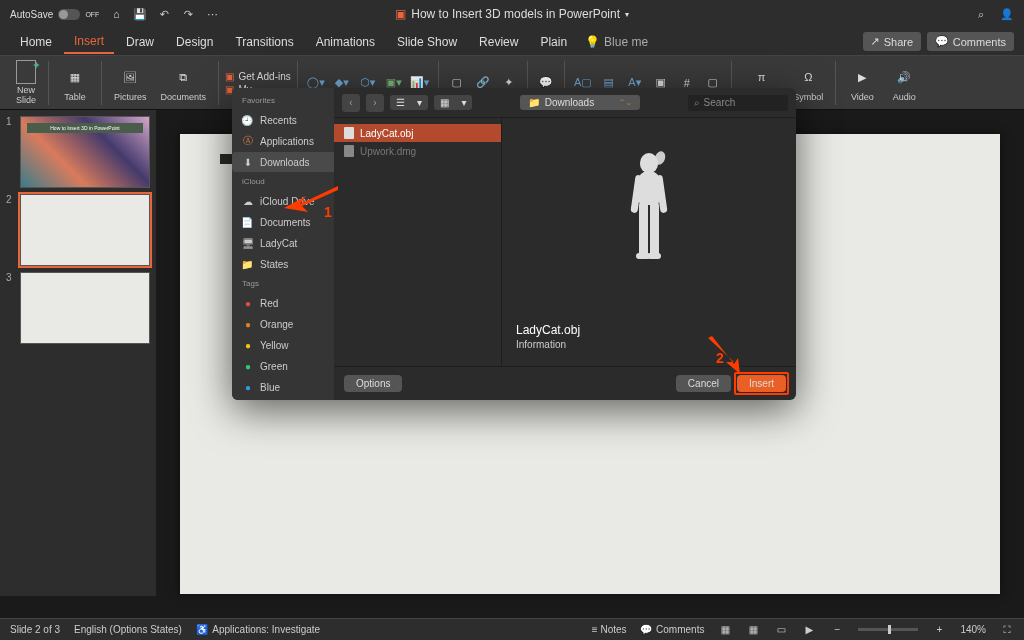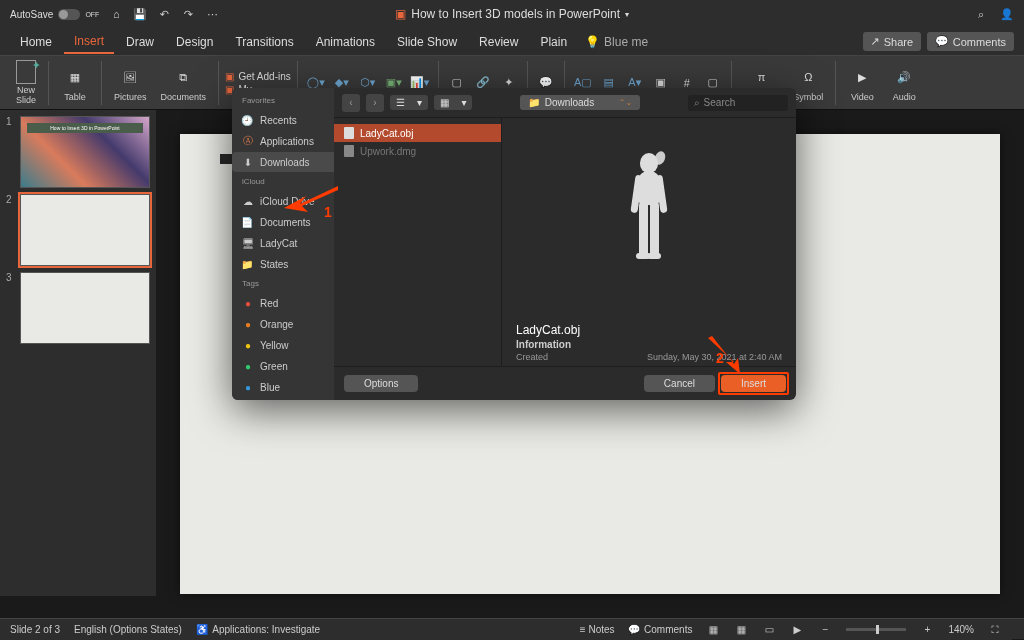--- a/index.html
+++ b/index.html
@@ -29,21 +29,21 @@
 .thumb-num { font-size:10px; color:#aaa; width:10px; }
 .thumb { width:130px; height:72px; background:#e9eae5; border:1px solid #555; position:relative; overflow:hidden; }
 .thumb.sel { outline:2px solid #e8663c; }
 .thumb1 { background:linear-gradient(45deg,#3a7c8c,#d97b5c,#443a6c,#d4a5c9); }
 .thumb1-title { position:absolute; top:6px; left:6px; right:6px; background:#4a5c4a; color:#fff; font-size:5px; padding:2px; text-align:center; }
 .canvas-area { flex:1; position:relative; display:flex; flex-direction:column; }
 .slide-canvas { flex:1; display:flex; align-items:center; justify-content:center; background:#1a1a1a; }
 .current-slide { width:820px; height:460px; background:#e9eae5; margin:24px; box-shadow:0 0 10px rgba(0,0,0,.5); position:relative; }
 .current-slide .sl-text { position:absolute; top:20px; left:40px; width:250px; height:10px; background:#2a2a2a; }
 .notes-bar { height:24px; background:#2d2d2d; border-top:1px solid #444; padding:4px 12px; font-size:11px; color:#888; }
-.statusbar { position:absolute; bottom:0; left:0; right:12px; height:22px; background:#2d2d2d; display:flex; align-items:center; padding:0 10px; gap:14px; font-size:10px; color:#ccc; border-top:1px solid #444; }
+.statusbar { position:absolute; bottom:0; left:0; right:0; height:22px; background:#2d2d2d; display:flex; align-items:center; padding:0 10px; gap:14px; font-size:10px; color:#ccc; border-top:1px solid #444; }
 .statusbar .spacer { flex:1; }
 .sb-icon { width:14px; height:14px; display:flex; align-items:center; justify-content:center; }
 .zoom-slider { width:60px; height:3px; background:#555; position:relative; }
 .zoom-slider::after { content:""; position:absolute; left:50%; top:-3px; width:3px; height:9px; background:#ccc; }
 
 .dialog { position:absolute; top:88px; left:232px; width:564px; height:312px; background:#2b2b2b; border-radius:6px; box-shadow:0 10px 40px rgba(0,0,0,.6); display:flex; overflow:hidden; }
 .dlg-sidebar { width:102px; background:#353535; padding-top:4px; font-size:10px; }
 .dlg-sb-hdr { font-size:8px; color:#999; padding:4px 10px; text-transform:none; }
 .dlg-sb-item { padding:4px 10px; display:flex; align-items:center; gap:6px; color:#ccc; border-radius:4px 0 0 4px; margin:1px 0; }
 .dlg-sb-item.active { background:#4a4a4a; }
@@ -70,24 +70,24 @@
 .fig-torso { width:22px; height:34px; background:#ddd; border-radius:10px 10px 6px 6px; position:absolute; top:20px; left:19px; }
 .fig-arm-l { width:7px; height:38px; background:#ddd; border-radius:4px; position:absolute; top:24px; left:14px; transform:rotate(8deg); }
 .fig-arm-r { width:7px; height:38px; background:#ddd; border-radius:4px; position:absolute; top:24px; left:39px; transform:rotate(-8deg); }
 .fig-leg-l { width:9px; height:56px; background:#ddd; border-radius:5px; position:absolute; top:50px; left:20px; }
 .fig-leg-r { width:9px; height:56px; background:#ddd; border-radius:5px; position:absolute; top:50px; left:31px; }
 .fig-foot-l,.fig-foot-r { width:14px; height:6px; background:#ddd; border-radius:3px; position:absolute; top:102px; }
 .fig-foot-l { left:17px; } .fig-foot-r { left:28px; }
 .preview-meta { font-size:10px; color:#ccc; }
 .preview-meta .pname { font-size:12px; color:#fff; margin-bottom:2px; }
 .preview-meta .ptype { color:#999; margin-bottom:6px; }
-.preview-meta .pinfo { color:#ccc; font-weight:700; margin-bottom:2px; }
+.preview-meta .pinfo { color:#ccc; font-weight:400; margin-bottom:12px; }
 .preview-meta .row { display:flex; justify-content:space-between; font-size:9px; color:#999; }
 .dlg-footer { height:34px; border-top:1px solid #1e1e1e; display:flex; align-items:center; padding:0 10px; gap:6px; }
-.dlg-btn { background:#555; border-radius:4px; padding:3px 20px; font-size:10px; color:#ddd; }
+.dlg-btn { background:#555; border-radius:4px; padding:3px 12px; font-size:10px; color:#ddd; }
 .dlg-btn.primary { background:#e95f26; position:relative; }
 .dlg-btn.primary::before { content:""; position:absolute; inset:-3px; border:2px solid #ff3b00; border-radius:2px; }
 .dlg-footer .spacer { flex:1; }
 
 .arrow1 { position:absolute; top:184px; left:280px; pointer-events:none; }
 .arrow1 svg path { fill:#ff3b00; }
 .label1 { position:absolute; top:204px; left:324px; color:#ff3b00; font-size:14px; font-weight:bold; }
 .arrow2 { position:absolute; top:336px; left:704px; pointer-events:none; }
 .label2 { position:absolute; top:350px; left:716px; color:#ff3b00; font-size:14px; font-weight:bold; }
 </style>
@@ -338,24 +338,20 @@
               <div class="fig-arm-r"></div>
             <div class="fig-leg-l"></div>
               <div class="fig-leg-r"></div>
             <div class="fig-foot-l"></div>
               <div class="fig-foot-r"></div>
           </div>
         </div>
         <div class="preview-meta">
           <div class="pname">LadyCat.obj</div>
           <div class="pinfo">Information</div>
-          <div class="row">
-            <span>Created</span>
-            <span>Sunday, May 30, 2021 at 2:40 AM</span>
-          </div>
         </div>
       </div>
     </div>
     <div class="dlg-footer">
       <div class="dlg-btn">Options</div>
       <div class="spacer"></div>
       <div class="dlg-btn">Cancel</div>
       <div class="dlg-btn primary">Insert</div>
     </div>
   </div>

